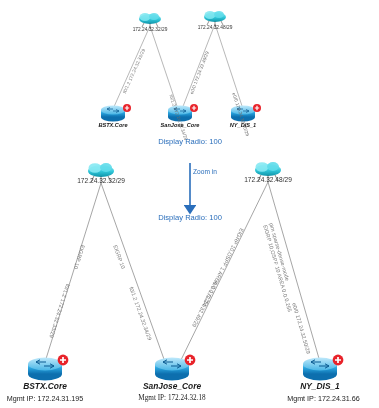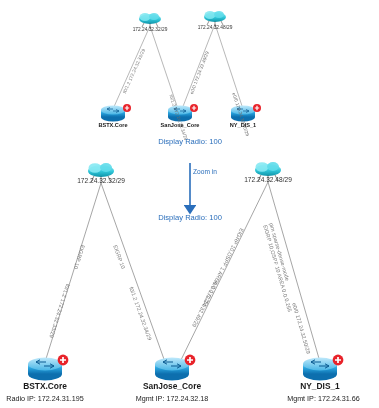--- a/index.html
+++ b/index.html
@@ -52,20 +52,21 @@
     color: #333;
     white-space: nowrap;
     transform: translateX(-50%);
   }
   .cloudlbl.big {
     font-size: 6.6px;
   }
   .rname {
     font-size: 5.6px;
     font-weight: 600;
+    font-style: italic;
   }
   .rname.big {
     font-size: 8.4px;
     font-weight: 700;
   }
   .rmgmt {
     font-size: 7.2px;
     color: #222;
   }
   .zoomtxt {
@@ -237,21 +238,21 @@
   <div class="linklbl big" style="left:134px; top:286px; transform:rotate(70.3deg);">f0/1.2 172.24.32.34/29</div>
 
   <div class="linklbl big" style="left:245px; top:230px; transform:rotate(116deg);">EIGRP 10,OSPF 1 AREA 0.0.0.255</div>
   <div class="linklbl big" style="left:219px; top:282px; transform:rotate(116deg);">f0/0 172.24.32.49/29</div>
 
   <div class="linklbl big" style="left:274px; top:222px; transform:rotate(73.9deg);">pim sparse-dense-mode</div>
   <div class="linklbl big" style="left:268px; top:224px; transform:rotate(73.9deg);">EIGRP 10,OSPF 10 AREA 0.0.0.255</div>
   <div class="linklbl big" style="left:297px; top:302px; transform:rotate(73.9deg);">e0/0 172.24.32.50/29</div>
 
   <div class="nodelbl rname big" style="left:45px; top:381px;">BSTX.Core</div>
-  <div class="nodelbl rmgmt" style="left:45px; top:394px;">Radio IP:  172.24.31.195</div>
+  <div class="nodelbl rmgmt" style="left:45px; top:394px;">Mgmt IP:  172.24.31.195</div>
 
   <div class="nodelbl rname big" style="left:172px; top:381px;">SanJose_Core</div>
-  <div class="nodelbl rmgmt" style="left:172px; top:394px;">Mgmt IP:  172.24.32.18</div>
+  <div class="nodelbl rmgmt" style="left:172px; top:394px;font-family:Liberation Serif, serif;">Mgmt IP:  172.24.32.18</div>
 
   <div class="nodelbl rname big" style="left:320px; top:381px;">NY_DIS_1</div>
   <div class="nodelbl rmgmt" style="left:320px; top:394px;padding-left:7px;">Mgmt IP:  172.24.31.66</div>
 
 </div>
 
 </body></html>

